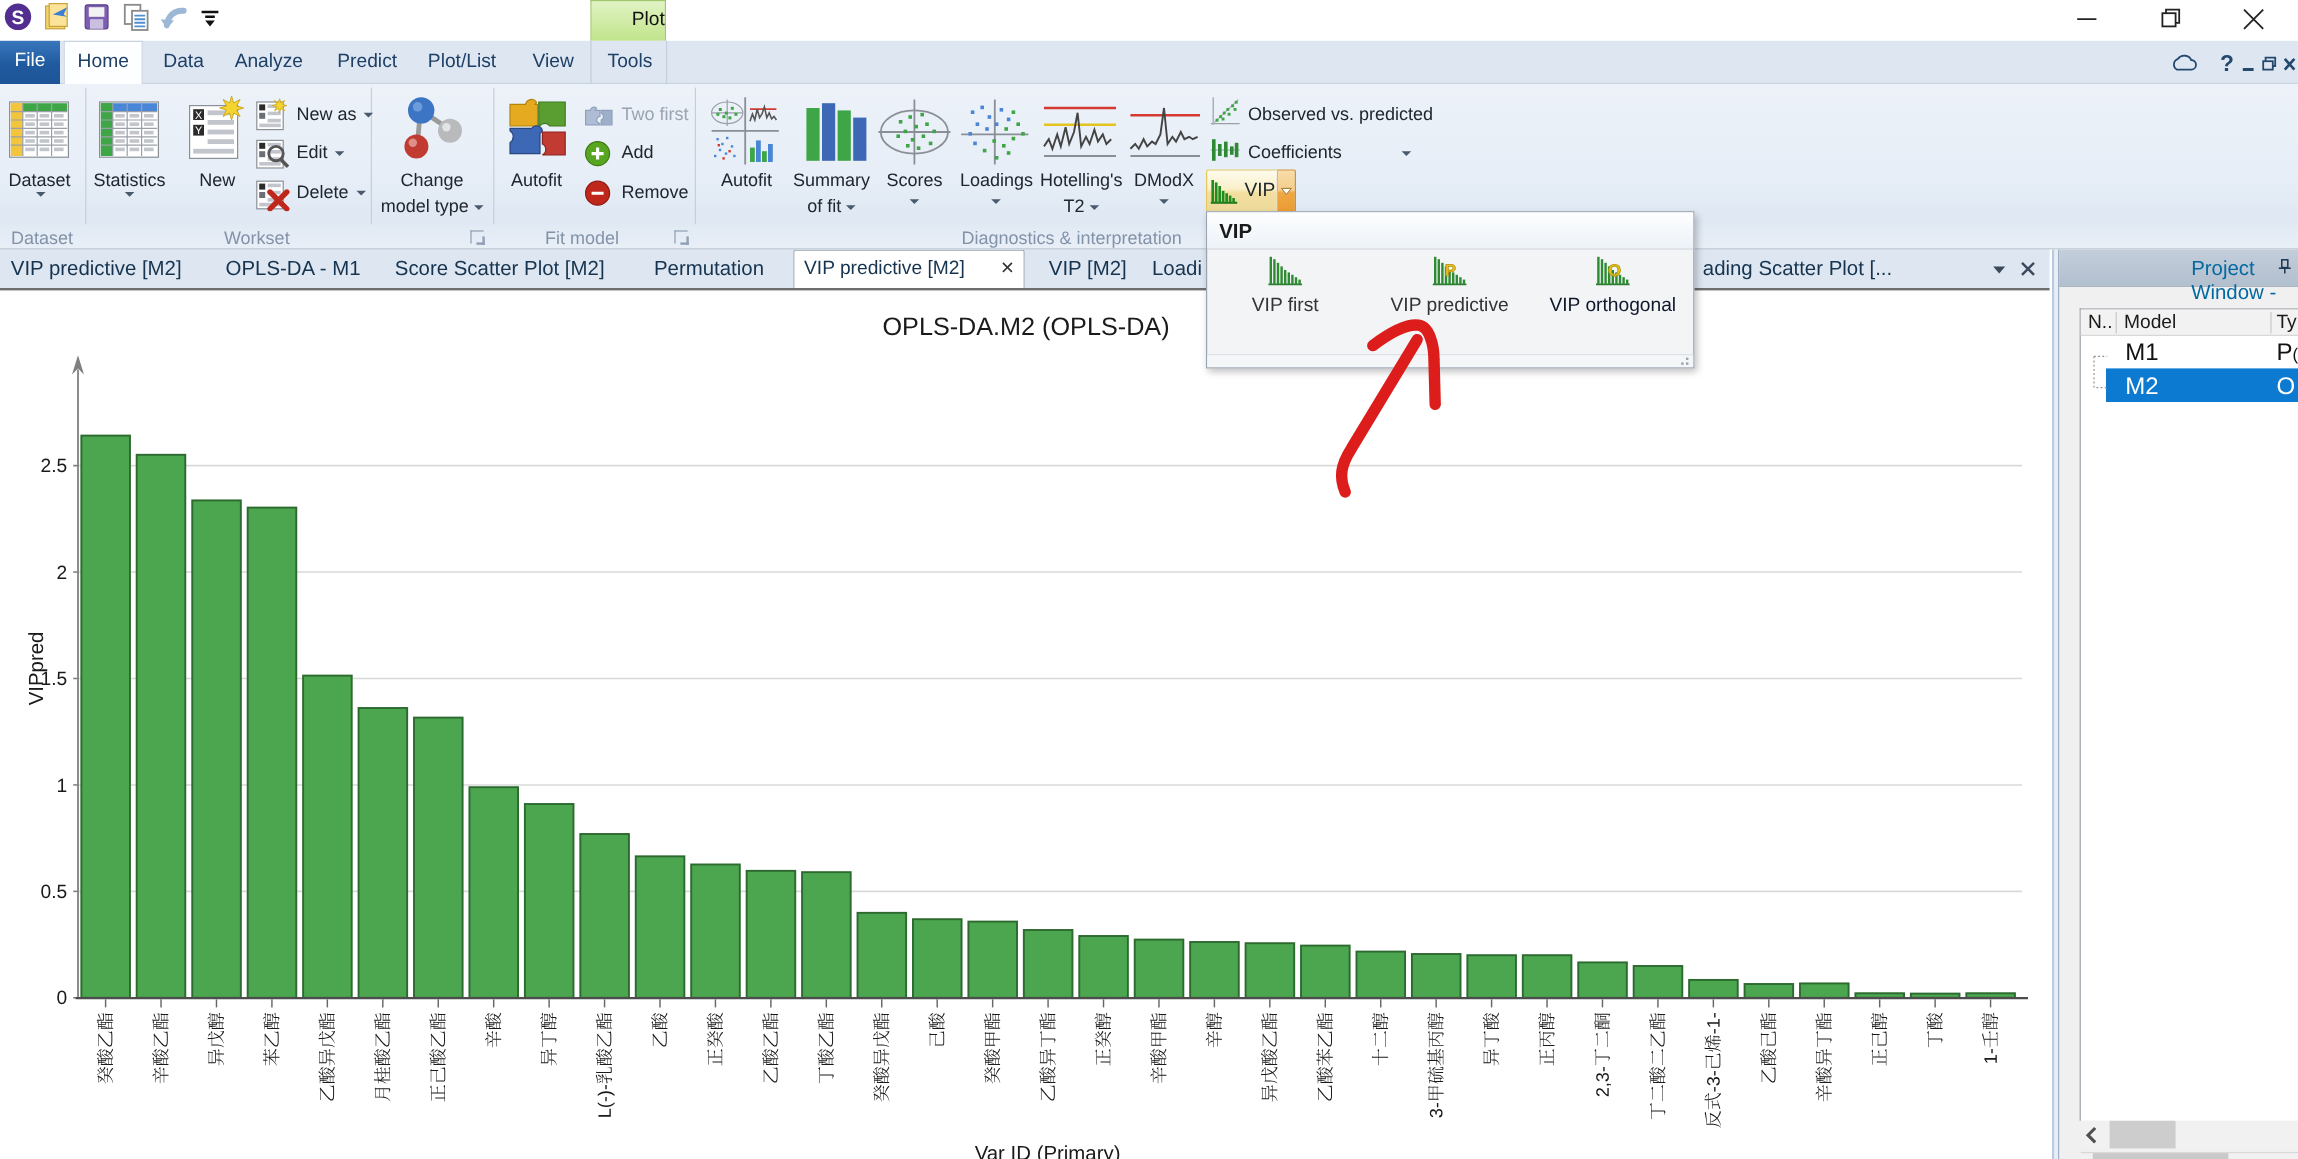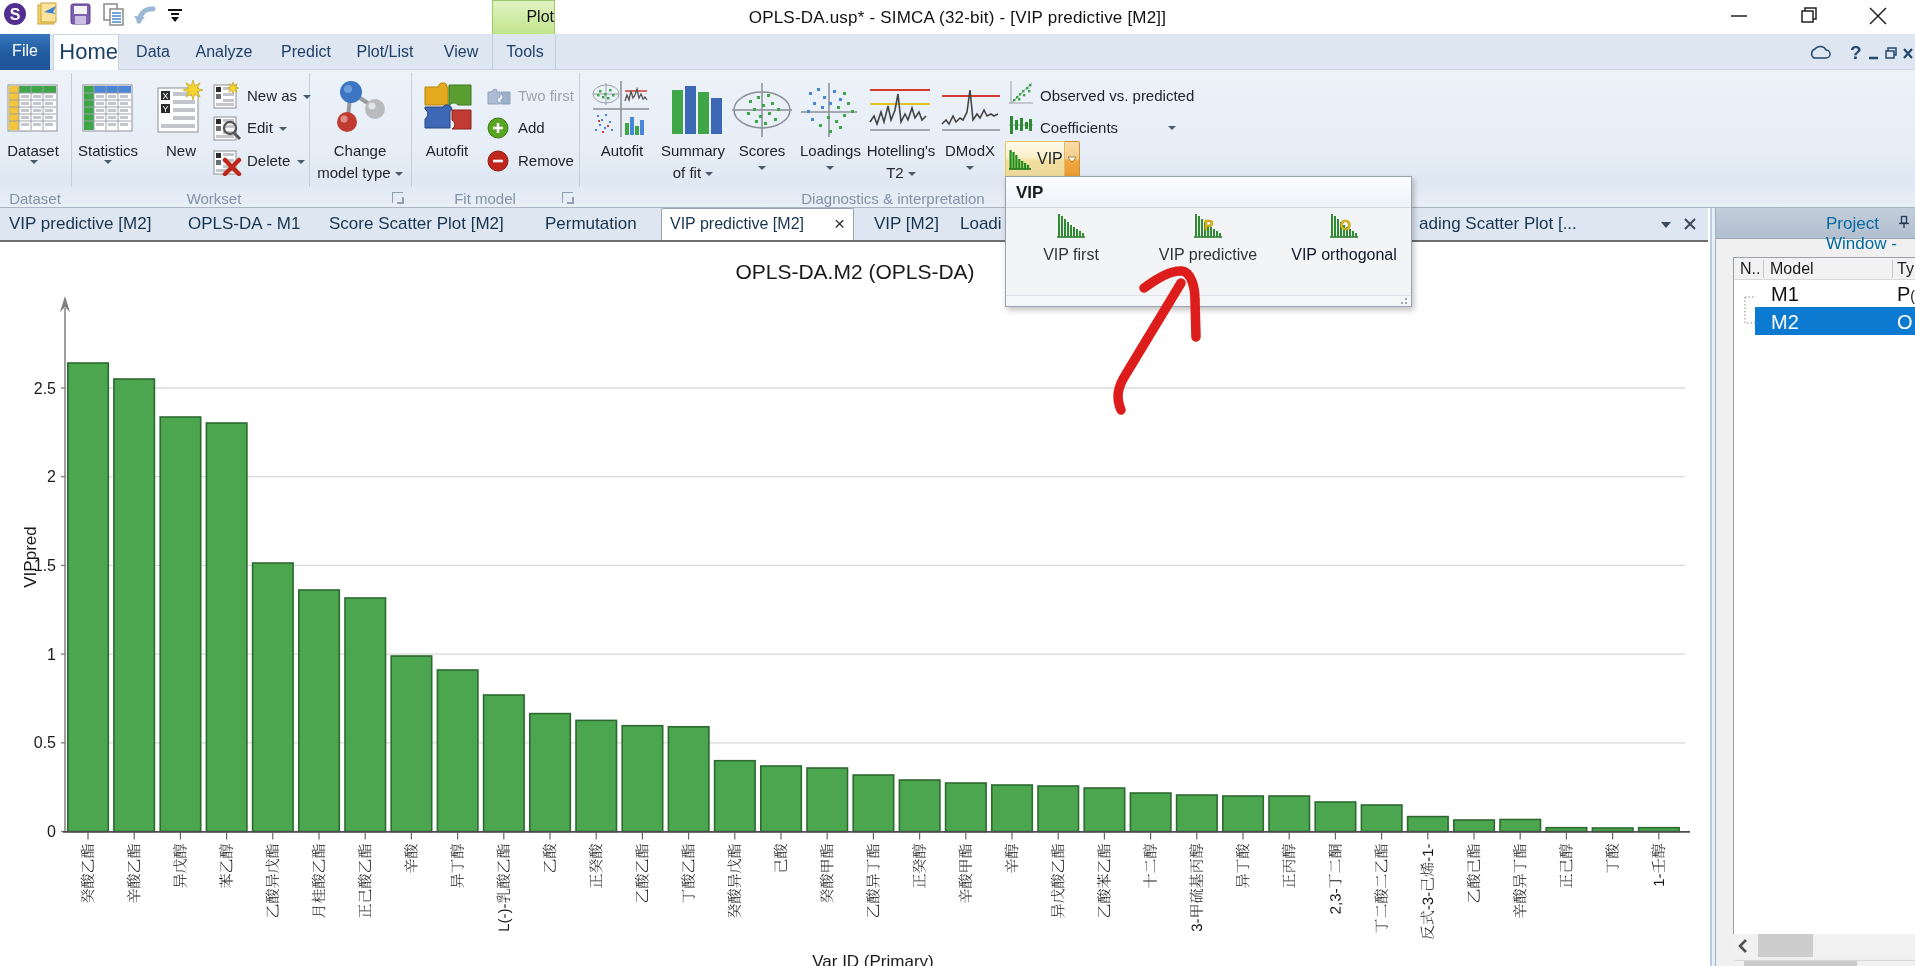--- a/index.html
+++ b/index.html
@@ -2,38 +2,37 @@
 <html><head><meta charset="utf-8"><style>
 *{margin:0;padding:0;box-sizing:border-box}
 html,body{width:1915px;height:966px;overflow:hidden;font-family:"Liberation Sans",sans-serif;background:#fff}
 .abs{position:absolute}
 #titlebar{position:absolute;left:0;top:0;width:1915px;height:34px;background:#fff}
 #title-text{position:absolute;left:0;top:8px;width:1915px;text-align:center;font-size:17px;color:#111;letter-spacing:.2px}
 #plottab{position:absolute;left:492px;top:0;width:63px;height:34px;background:linear-gradient(180deg,#e0f3c4,#cbe99c 70%,#bfe38b);border:1px solid #9ec96a;border-bottom:none;text-align:right;font-size:16px;color:#111;line-height:32px}
 #ribbontabs{position:absolute;left:0;top:34px;width:1915px;height:36px;background:#dde6f1;border-bottom:1px solid #c9d4e2}
 .rtab{position:absolute;top:34px;height:36px;font-size:16px;color:#1e3f66;text-align:center;line-height:35px}
 #filetab{position:absolute;left:0;top:34px;width:50px;height:40px;background:linear-gradient(180deg,#3877bd,#205a9e 50%,#1c5396);color:#fff;font-size:16px;text-align:center;line-height:34px}
-#hometab{position:absolute;left:53px;top:34px;width:66px;height:37px;background:#fdfeff;border:1px solid #c9d4e2;border-bottom:none;color:#1e3f66;font-size:22px;text-align:right;line-height:34px}
+#hometab{position:absolute;left:53px;top:34px;width:66px;height:37px;background:#fdfeff;border:1px solid #c9d4e2;border-bottom:none;color:#1e3f66;font-size:16px;text-align:center;line-height:34px}
 #ribbon{position:absolute;left:0;top:70px;width:1915px;height:138px;background:linear-gradient(180deg,#edf2f9 0%,#e7eef7 55%,#dfe8f3 82%,#e9eff7 100%);border-bottom:1px solid #aab6c4}
 .gsep{position:absolute;top:3px;height:114px;width:1px;background:#c5cfdb}
 .glabel{position:absolute;top:190px;height:16px;font-size:15px;color:#8293a9;text-align:center;width:220px}
 .biglabel{position:absolute;top:72px;font-size:15px;color:#20262e;text-align:center;white-space:nowrap}
 .launcher{position:absolute;top:122px;width:11px;height:11px;border-left:1px solid #8fa0b4;border-top:1px solid #8fa0b4}
 .launcher:after{content:"";position:absolute;right:-1px;bottom:-1px;width:5px;height:5px;border-right:2px solid #8fa0b4;border-bottom:2px solid #8fa0b4}
 .caret{display:inline-block;width:0;height:0;border-left:4px solid transparent;border-right:4px solid transparent;border-top:4px solid #4a5a6e;vertical-align:middle}
 .srow{position:absolute;font-size:15px;color:#20262e;white-space:nowrap}
 .srow.dis{color:#9aa4b0}
 #tabbar{position:absolute;left:0;top:208px;width:1710px;height:32px;background:#dde6f1}
 .dtab{position:absolute;top:208px;height:32px;line-height:31px;font-size:17px;color:#16344f;white-space:nowrap}
 #activetab{position:absolute;left:661px;top:208px;width:193px;height:32px;line-height:30px;background:#fff;border:1px solid #98a5b3;border-bottom:none;font-size:16px;color:#16344f;padding:0 0 0 8px;border-radius:2px 2px 0 0;white-space:nowrap}
 #tabbarline{position:absolute;left:0;top:240px;width:1710px;height:2px;background:#6e6e6e}
 #projwin{position:absolute;left:1710px;top:208px;width:205px;height:758px;background:#f0f0f0}
 </style></head><body>
 <div id="titlebar">
-<div id="title-text">OPLS-DA.usp* - SIMCA (32-bit) - [VIP predictive [M2]]</div>
 <svg class="abs" style="left:0;top:0" width="200" height="34" viewBox="0 0 200 34">
 <circle cx="15" cy="14" r="11" fill="#522e91"></circle>
       <text x="15" y="20" font-size="16" font-weight="bold" fill="#fff" text-anchor="middle" font-family="Liberation Sans">S</text>
 <rect x="38" y="5" width="16" height="19" fill="#f7d368" stroke="#c9a23d"></rect>
       <rect x="41" y="3" width="15" height="19" fill="#fbe49a" stroke="#c9a23d"></rect>
       <path d="M44 12 L56 6 L53 12 L56 14 Z" fill="#3b7fd4"></path>
 <rect x="71" y="4" width="19" height="20" rx="2" fill="#7d5fb2" stroke="#5a3f8c"></rect>
       <rect x="74" y="6" width="13" height="8" fill="#f2f2f2"></rect>
       <rect x="75" y="16" width="11" height="8" fill="#cabfe0"></rect>
 <rect x="104" y="4" width="13" height="16" fill="#fff" stroke="#8a8a8a" stroke-width="1.5"></rect>

